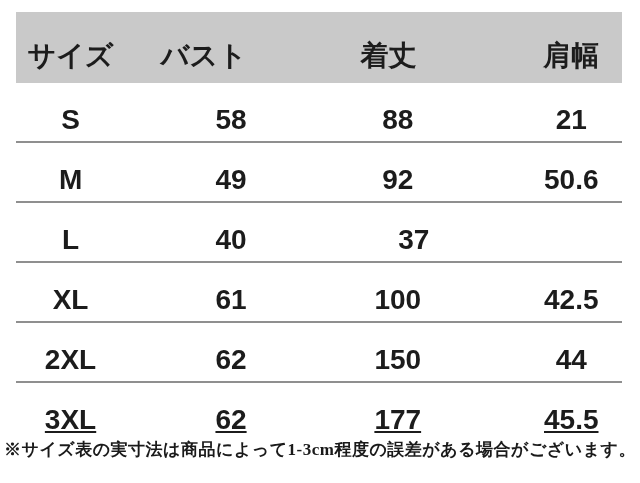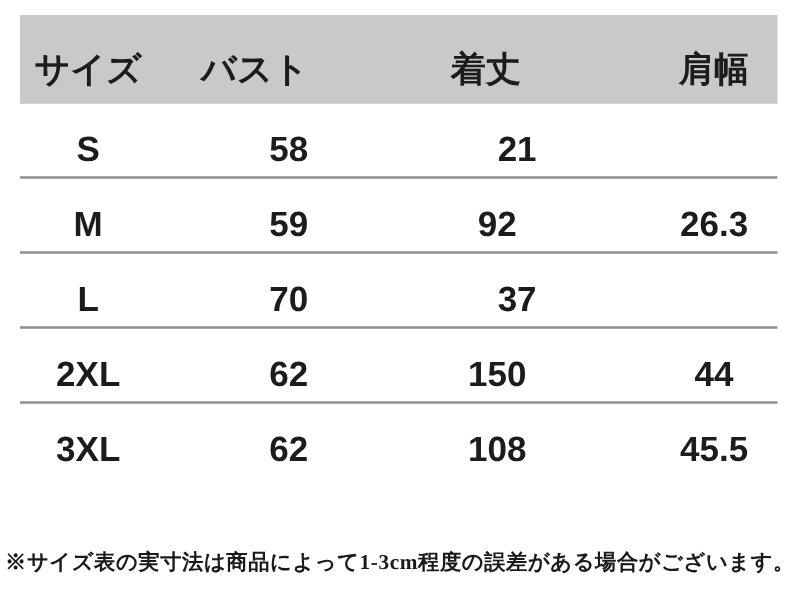--- a/index.html
+++ b/index.html
@@ -36,20 +36,21 @@
   .data-row {
     height: 58px;
     border-bottom: 2px solid #8f8f8f;
     font-family: "Liberation Sans", "DejaVu Sans", sans-serif;
     font-weight: bold;
     font-size: 28px;
     color: #1c1c1c;
   }
   .data-row.last {
     border-bottom: none;
+    text-decoration: underline;
   }
   .cell {
     text-align: center;
     box-sizing: border-box;
     white-space: nowrap;
     margin-top: 16px;
   }
   .col-size     { width: 18%; }
   .col-length   { width: 32%; padding-left: 18px; }
   .col-bust     { width: 26%; }
@@ -78,48 +79,55 @@
     <div class="row header-row">
       <div class="cell col-size">サイズ</div>
       <div class="cell col-bust">バスト</div>
       <div class="cell col-length">着丈</div>
       <div class="cell col-shoulder">肩幅</div>
     </div>
 
     <div class="row data-row">
       <div class="cell col-size">S</div>
       <div class="cell col-length">58</div>
+      <div class="cell col-bust">88</div>
       <div class="cell col-shoulder">21</div>
     </div>
 
     <div class="row data-row">
       <div class="cell col-size">M</div>
-      <div class="cell col-length">59</div>
+      <div class="cell col-length">49</div>
       <div class="cell col-bust">92</div>
-      <div class="cell col-shoulder">26.3</div>
+      <div class="cell col-shoulder">50.6</div>
     </div>
 
     <div class="row data-row">
       <div class="cell col-size">L</div>
-      <div class="cell col-length">70</div>
+      <div class="cell col-length">40</div>
       <div class="cell col-shoulder">37</div>
     </div>
 
+    <div class="row data-row">
+      <div class="cell col-size">XL</div>
+      <div class="cell col-length">61</div>
+      <div class="cell col-bust">100</div>
+      <div class="cell col-shoulder">42.5</div>
+    </div>
 
     <div class="row data-row">
       <div class="cell col-size">2XL</div>
       <div class="cell col-length">62</div>
       <div class="cell col-bust">150</div>
       <div class="cell col-shoulder">44</div>
     </div>
 
     <div class="row data-row last">
       <div class="cell col-size">3XL</div>
       <div class="cell col-length">62</div>
-      <div class="cell col-bust">108</div>
+      <div class="cell col-bust">177</div>
       <div class="cell col-shoulder">45.5</div>
     </div>
 
   </div>
 
   <div class="footer-note">※サイズ表の実寸法は商品によって1-3cm程度の誤差がある場合がございます。</div>
 
 </div>
 
 </body></html>

